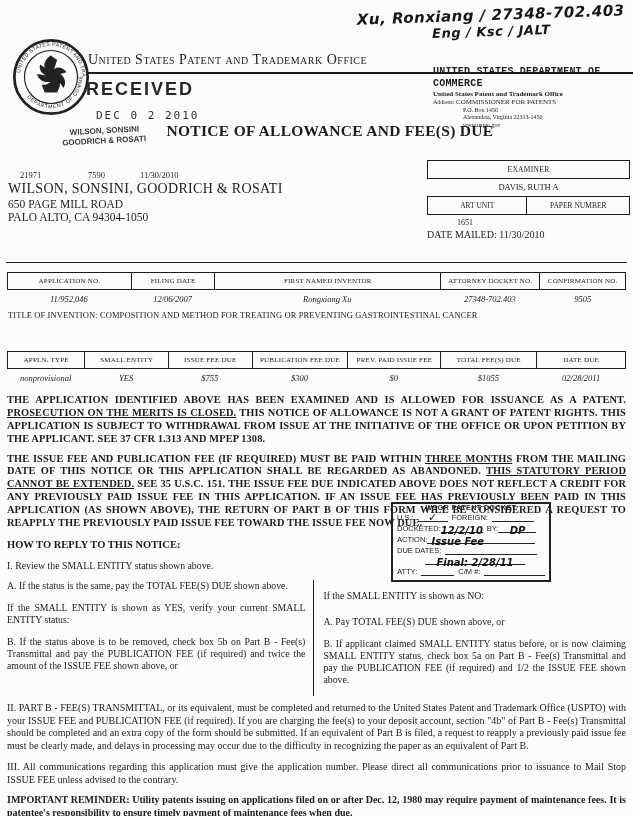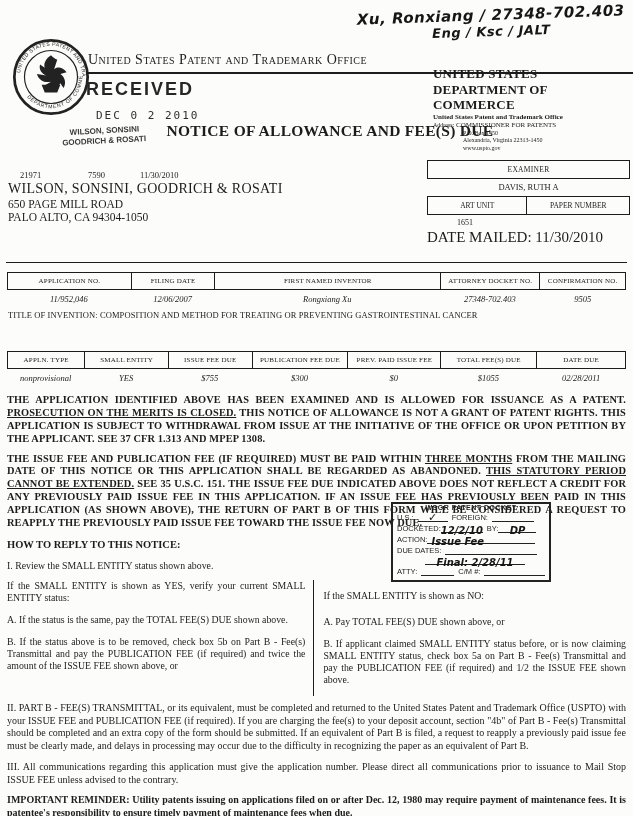--- a/index.html
+++ b/index.html
@@ -11,21 +11,21 @@
   }
   
   .topzone { position:absolute; left:0; top:0; width:633px; height:262px; }
   .hand { font-family:"DejaVu Sans", sans-serif; font-style:italic; font-weight:bold; color:#161616; }
   .top-note { position:absolute; right:8px; top:6px; font-size:15px; transform:rotate(-2deg); letter-spacing:.5px; }
   .top-note .hw2 { text-align:center; font-size:13px; }
   .seal { position:absolute; left:12px; top:38px; width:78px; height:78px; }
   .office-name { position:absolute; left:88px; top:52px; font-variant:small-caps; font-size:14px; letter-spacing:.5px; }
   .office-rule { position:absolute; left:86px; top:72px; width:547px; border-top:2px solid #1c1c1c; }
   .commerce { position:absolute; left:433px; top:66px; width:196px; font-family:"Liberation Serif", serif; line-height:1.2; }
-  .commerce .c1 { font-weight:bold; font-size:13px; letter-spacing:.2px; }
+  .commerce .c1 { font-weight:bold; font-size:10px; letter-spacing:.2px;font-family:Liberation Mono, monospace; }
   .commerce .c2 { font-weight:bold; font-size:7px; }
   .commerce .c3 { font-size:7px; }
   .commerce .c3 .alab { font-size:6px; }
   .commerce .c4 { font-size:6px; padding-left:30px; line-height:1.25; }
   .received { position:absolute; left:86px; top:79px; font-family:"Liberation Sans", sans-serif;
               font-weight:bold; font-size:18px; letter-spacing:2px; color:#262626; transform:scaleY(1.05); }
   .recdate { position:absolute; left:96px; top:109px; font-family:"DejaVu Sans Mono", monospace;
              font-size:11px; letter-spacing:2px; color:#2e2e2e; }
   .doc-title { position:absolute; left:0; top:122px; width:660px; text-align:center;
                font-weight:bold; font-size:15.5px; letter-spacing:.3px; }
@@ -41,21 +41,21 @@
   .addressee .a2 { font-size:11.5px; }
   
   .exam { position:absolute; left:427px; top:160px; width:203px; font-size:7.5px; }
   .exam-head { border:1.5px solid #1c1c1c; text-align:center; padding:4px 0; letter-spacing:.3px; }
   .exam-name { text-align:center; padding:3px 0 4px; font-size:8.5px; }
   .exam-row { display:flex; }
   .exam-cell { border:1.5px solid #1c1c1c; text-align:center; padding:4px 0; }
   .exam-cell.au { width:49%; border-right:none; }
   .exam-cell.pn { width:51%; }
   .exam-au { padding:3px 0 2px; font-size:8px; margin-left:30px; }
-  .exam-dm { font-size:15px; }
+  .exam-dm { font-size:10px; }
   
   .flow { position:absolute; left:0; top:262px; width:633px; padding:0 7px; }
   .rule { border-top:1.5px solid #1c1c1c; margin:0 -1px; }
   .tbl { width:100%; }
   .tbl .hrow { display:flex; }
   .tbl .hcell { border:1.2px solid #1c1c1c; border-right:none; text-align:center;
                 font-size:7px; padding:4px 1px; letter-spacing:.2px; }
   .tbl .hcell:last-child { border-right:1.2px solid #1c1c1c; }
   .tbl .vrow { display:flex;font-style:italic; }
   .tbl .vcell { text-align:center; font-size:8.5px; padding:4px 1px 0; }
@@ -211,22 +211,22 @@
 
     <p class="boldpara p1"><span>THE APPLICATION IDENTIFIED ABOVE HAS BEEN EXAMINED AND IS ALLOWED FOR ISSUANCE AS A PATENT. </span><span class="u">PROSECUTION ON THE MERITS IS CLOSED.</span><span>  THIS NOTICE OF ALLOWANCE IS NOT A GRANT OF PATENT RIGHTS. THIS APPLICATION IS SUBJECT TO WITHDRAWAL FROM ISSUE AT THE INITIATIVE OF THE OFFICE OR UPON PETITION BY THE APPLICANT.  SEE 37 CFR 1.313 AND MPEP 1308.</span></p>
 
     <p class="boldpara p2"><span>THE ISSUE FEE AND PUBLICATION FEE (IF REQUIRED) MUST BE PAID WITHIN </span><span class="u">THREE MONTHS</span><span> FROM THE MAILING DATE OF THIS NOTICE OR THIS APPLICATION SHALL BE REGARDED AS ABANDONED.  </span><span class="u">THIS STATUTORY PERIOD CANNOT BE EXTENDED.</span><span>  SEE 35 U.S.C. 151.  THE ISSUE FEE DUE INDICATED ABOVE DOES NOT REFLECT A CREDIT FOR ANY PREVIOUSLY PAID ISSUE FEE IN THIS APPLICATION.  IF AN ISSUE FEE HAS PREVIOUSLY BEEN PAID IN THIS APPLICATION (AS SHOWN ABOVE), THE RETURN OF PART B OF THIS FORM WILL BE CONSIDERED A REQUEST TO REAPPLY THE PREVIOUSLY PAID ISSUE FEE TOWARD THE ISSUE FEE NOW DUE.</span></p>
 
     <div class="reply-head">HOW TO REPLY TO THIS NOTICE:</div>
     <div class="reply-i">I. Review the SMALL ENTITY status shown above.</div>
 
     <div class="cols">
       <div class="col-l">
+        <p>A. If the status is the same, pay the TOTAL FEE(S) DUE shown above.</p>
         <p>If the SMALL ENTITY is shown as YES, verify your current SMALL ENTITY status:</p>
-        <p>A. If the status is the same, pay the TOTAL FEE(S) DUE shown above.</p>
         <p>B. If the status above is to be removed, check box 5b on Part B - Fee(s) Transmittal and pay the PUBLICATION FEE (if required) and twice the amount of the ISSUE FEE shown above, or</p>
       </div>
       <div class="col-r">
         <p class="ri">If the SMALL ENTITY is shown as NO:</p>
         <p>A. Pay TOTAL FEE(S) DUE shown above, or</p>
         <p>B. If applicant claimed SMALL ENTITY status before, or is now claiming SMALL ENTITY status, check box 5a on Part B - Fee(s) Transmittal and pay the PUBLICATION FEE (if required) and 1/2 the ISSUE FEE shown above.</p>
       </div>
     </div>
 
     <p class="smallpara pII">II. PART B -  FEE(S) TRANSMITTAL, or its equivalent, must be completed and returned to the United States Patent and Trademark Office (USPTO) with your ISSUE FEE and PUBLICATION FEE (if required). If you are charging the fee(s) to your deposit account, section "4b" of Part B -  Fee(s) Transmittal should be completed and an extra copy of the form should be submitted. If an equivalent of Part B is filed, a request to reapply a previously paid issue fee must be clearly made, and delays in processing may occur due to the difficulty in recognizing the paper as an equivalent of Part B.</p>

